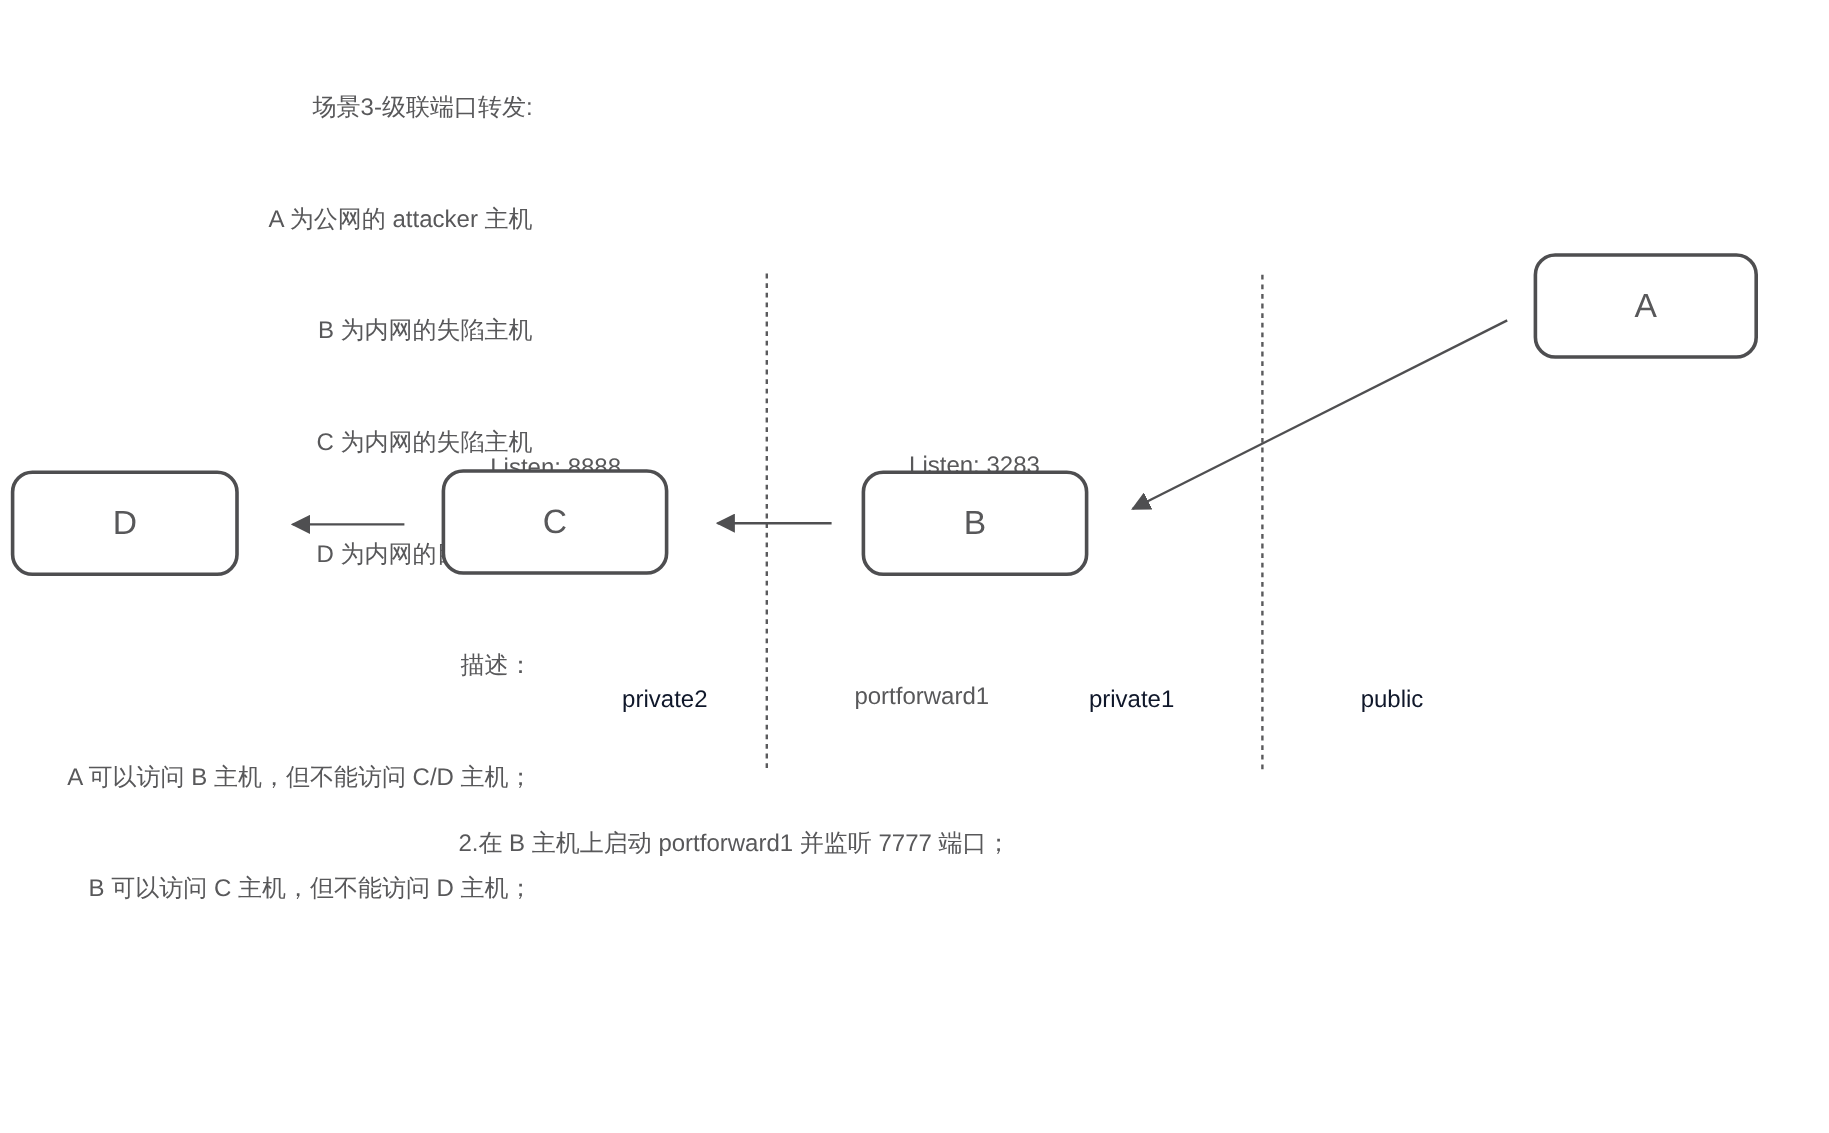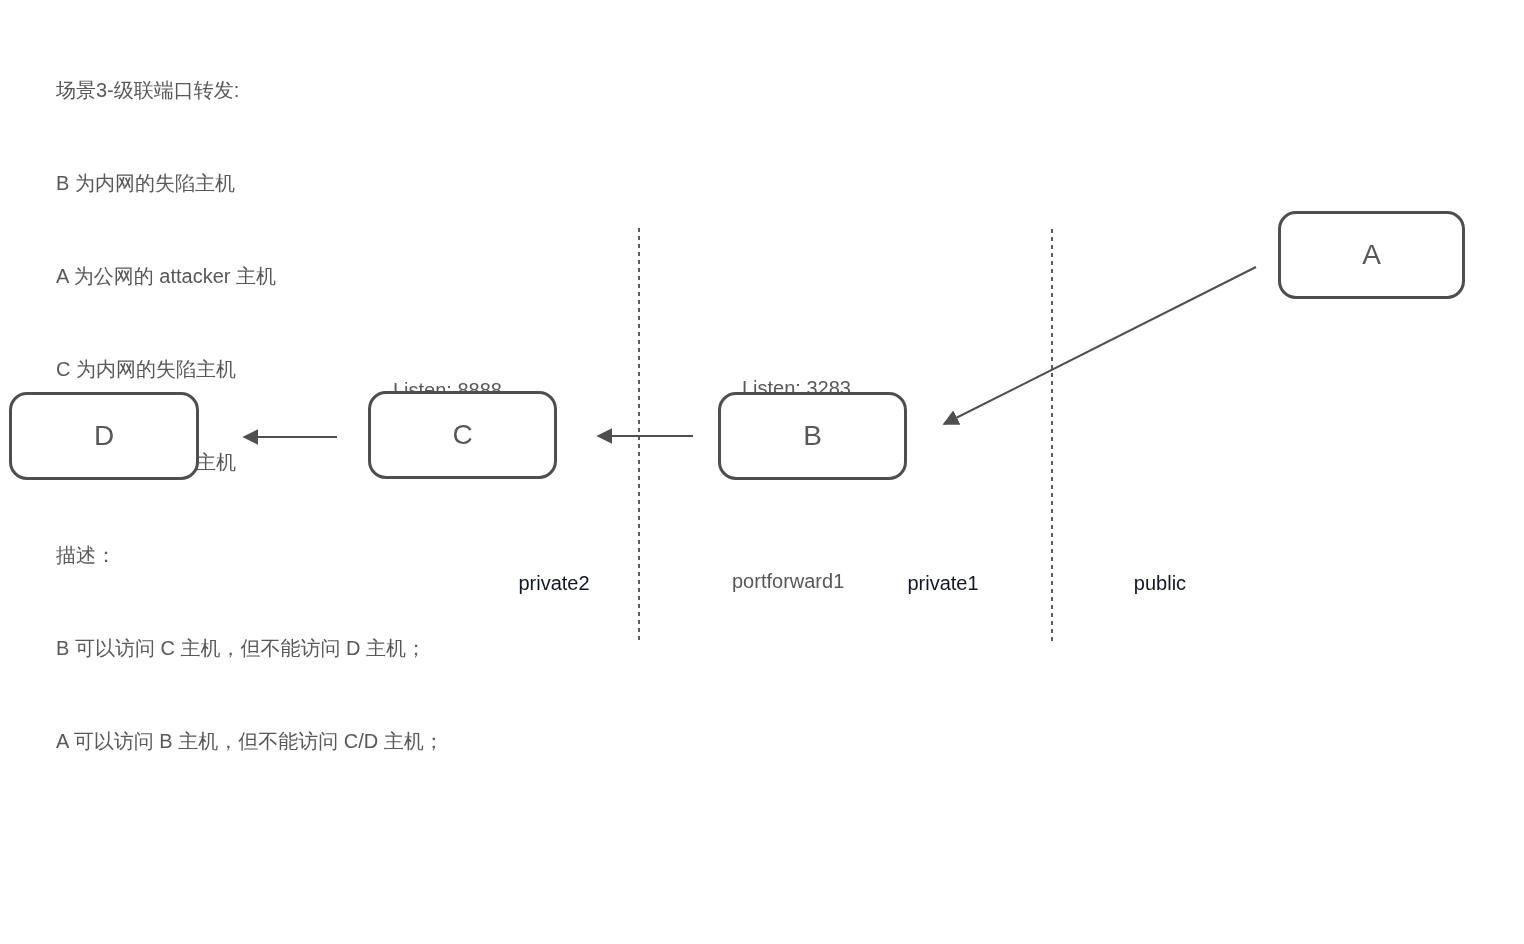--- a/index.html
+++ b/index.html
@@ -3,20 +3,21 @@
 <meta charset="utf-8">
 <style>
   html,body{margin:0;padding:0;background:#ffffff;}
   .canvas{
     position:relative;
     width:1524px;height:944px;
     background:#ffffff;
     font-family:"Liberation Sans","DejaVu Sans",sans-serif;
     color:#58585a;
     overflow:hidden;
+    text-align:right;
   }
   .svg-layer{position:absolute;left:0;top:0;width:1524px;height:944px;}
   .text-block{position:absolute;font-size:20px;line-height:31px;white-space:pre;color:#58585a;}
   .text-block div{height:31px;}
   .host-box{
     position:absolute;box-sizing:border-box;
     border:3px solid #4e4e50;border-radius:18px;
     display:flex;align-items:center;justify-content:center;
     font-size:28px;color:#58585a;background:#ffffff;
   }
@@ -37,27 +38,27 @@
     </defs>
     <line x1="639" y1="228" x2="639" y2="643" stroke="#5a5a5c" stroke-width="2" stroke-dasharray="4 4"></line>
     <line x1="1052" y1="229" x2="1052" y2="642" stroke="#5a5a5c" stroke-width="2" stroke-dasharray="4 4"></line>
     <line x1="337" y1="437" x2="244" y2="437" stroke="#4f4f51" stroke-width="2" marker-end="url(#arrowhead)"></line>
     <line x1="693" y1="436" x2="598" y2="436" stroke="#4f4f51" stroke-width="2" marker-end="url(#arrowhead)"></line>
     <line x1="1256" y1="267" x2="944" y2="424" stroke="#4f4f51" stroke-width="2" marker-end="url(#arrowhead)"></line>
   </svg>
 
   <div class="text-block" style="left:56px;top:13px;">
     <div>场景3-级联端口转发:</div>
+    <div>A 为公网的 attacker 主机</div>
     <div>B 为内网的失陷主机</div>
-    <div>A 为公网的 attacker 主机</div>
     <div>C 为内网的失陷主机</div>
     <div>D 为内网的目标主机</div>
     <div>描述：</div>
+    <div>A 可以访问 B 主机，但不能访问 C/D 主机；</div>
     <div>B 可以访问 C 主机，但不能访问 D 主机；</div>
-    <div>A 可以访问 B 主机，但不能访问 C/D 主机；</div>
   </div>
 
   <div class="host-label" style="left:37px;top:350px;">
     <div>Listen: 3389</div>
   </div>
   <div class="host-box" style="left:9px;top:392px;width:190px;height:88px;">
     <span>D</span>
   </div>
 
   <div class="host-label" style="left:393px;top:323px;">
@@ -68,36 +69,37 @@
     <span>C</span>
   </div>
 
   <div class="host-label" style="left:742px;top:321px;">
     <div>Listen: 3283</div>
     <div>Conn: C-8888</div>
   </div>
   <div class="host-box" style="left:718px;top:392px;width:189px;height:88px;">
     <span>B</span>
   </div>
-  <div class="host-label" style="left:732px;top:514px;">
+  <div class="host-label" style="left:712px;top:514px;">
     <div>portforward1</div>
   </div>
 
   <div class="host-label" style="left:1303px;top:169px;">
     <div>Conn: B-7777</div>
   </div>
   <div class="host-box" style="left:1278px;top:211px;width:187px;height:88px;">
     <span>A</span>
   </div>
 
   <div class="zone-label" style="left:554px;top:570px;">private2</div>
   <div class="zone-label" style="left:943px;top:570px;">private1</div>
   <div class="zone-label" style="left:1160px;top:570px;">public</div>
 
   <div class="text-block" style="left:382px;top:626px;">
+    <div>2.在 B 主机上启动 portforward1 并监听 7777 端口；</div>
     
     
     
     
     
     
     
   </div>
 
 </div>

